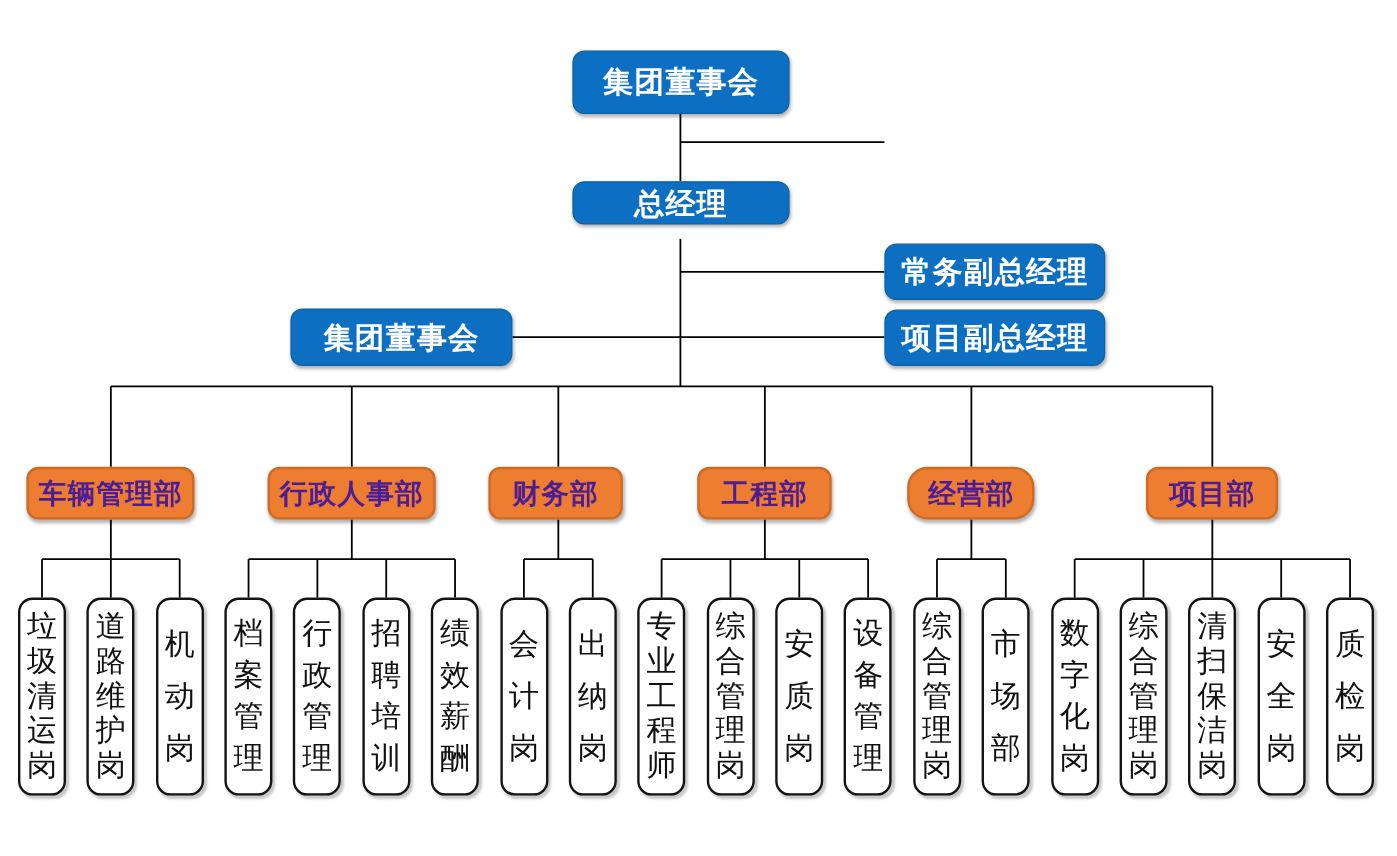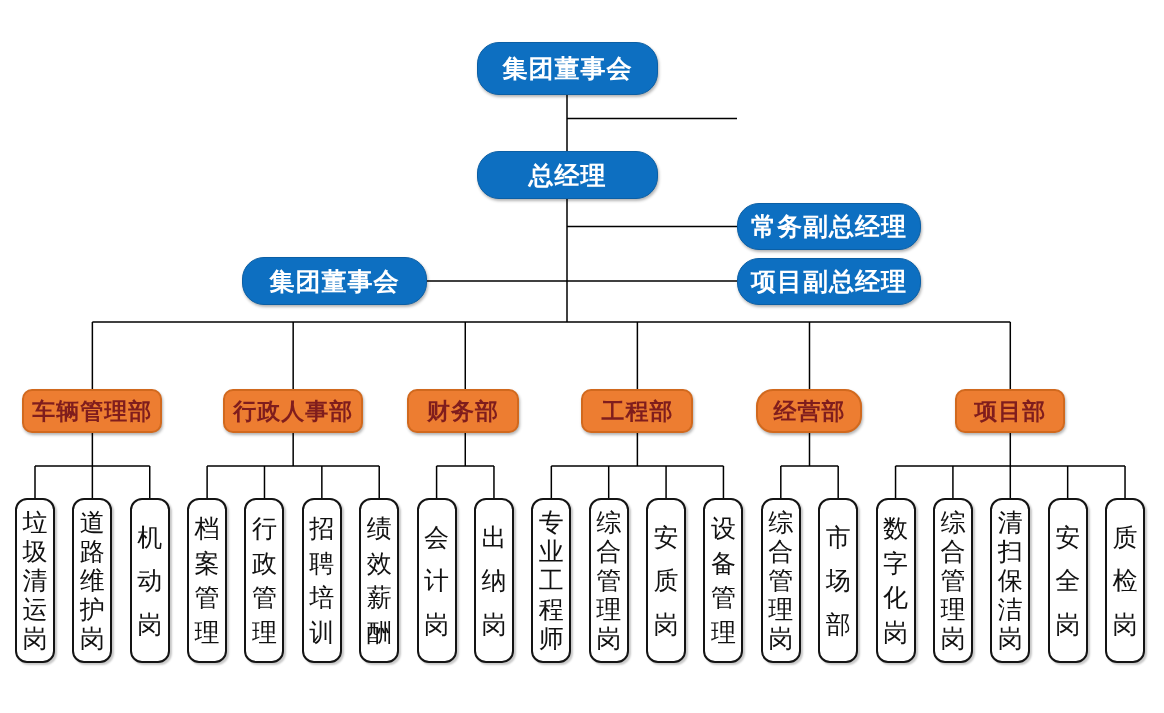--- a/index.html
+++ b/index.html
@@ -1,25 +1,25 @@
 <!DOCTYPE html>
 <html><head>
 <meta charset="utf-8">
 <style>
   html,body{margin:0;padding:0;background:#ffffff;}
   body{font-family:"Liberation Sans", sans-serif;}
   #canvas{position:relative;width:1164px;height:713px;background:#ffffff;overflow:hidden;}
   #connectors{position:absolute;left:0;top:0;z-index:1;}
   .node{position:absolute;z-index:2;display:flex;align-items:center;justify-content:center;
         box-sizing:border-box;text-align:center;}
-  .blue{background:#0D6FC1;border:1.5px solid #0B5FA5;border-radius:22px;
+  .blue{background:#0D6FC1;border:1.5px solid #0B5FA5;border-radius:10px;
         color:#ffffff;font-weight:bold;font-size:25px;letter-spacing:1px;
         box-shadow:1px 2px 3px rgba(0,0,0,0.30);}
   .orange{background:#ED7D31;border:2px solid #D1691E;border-radius:10px;
-        color:#7f1d1d;font-weight:bold;font-size:23px;letter-spacing:1px;
+        color:#4c1d95;font-weight:bold;font-size:23px;letter-spacing:1px;
         box-shadow:1px 2px 3px rgba(0,0,0,0.30);}
   .post{background:#ffffff;border:2.5px solid #141414;border-radius:12px;
         color:#111111;font-size:25px;
         box-shadow:2px 2px 2px rgba(0,0,0,0.22);
         display:flex;flex-direction:column;align-items:center;justify-content:space-evenly;
         padding:6px 0;}
   .post span{display:block;line-height:1.0;}
 </style>
 </head>
 <body>
@@ -70,21 +70,21 @@
       <line x1="1067.6599999999999" y1="466" x2="1067.6599999999999" y2="498" stroke="#000000" stroke-width="1.5"></line>
       <line x1="1125.03" y1="466" x2="1125.03" y2="498" stroke="#000000" stroke-width="1.5"></line>
       <line x1="92.37" y1="322" x2="1010.29" y2="322" stroke="#000000" stroke-width="1.5"></line>
     </svg>
 
   <div class="node blue" style="left:477px;top:42px;width:181px;height:53px">
     <span>集团董事会</span>
   </div>
 
 
-  <div class="node blue" style="left:477px;top:151px;width:181px;height:48px">
+  <div class="node blue" style="left:477px;top:151px;width:181px;height:36px">
     <span>总经理</span>
   </div>
 
   <div class="node blue" style="left:737px;top:203px;width:184px;height:47px">
     <span>常务副总经理</span>
   </div>
 
   <div class="node blue" style="left:242px;top:257px;width:185px;height:48px">
     <span>集团董事会</span>
   </div>

